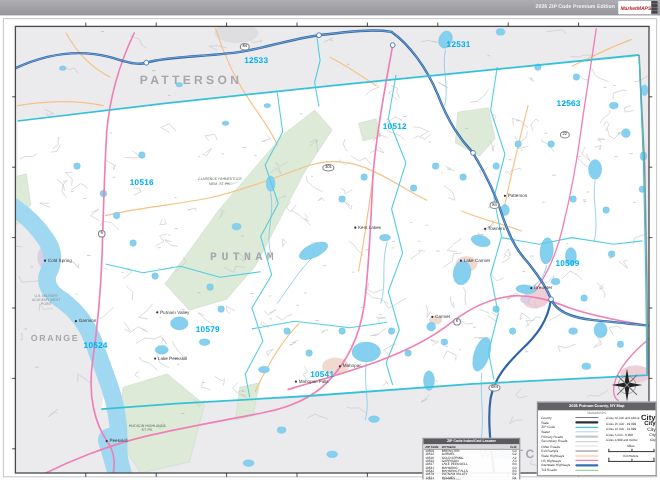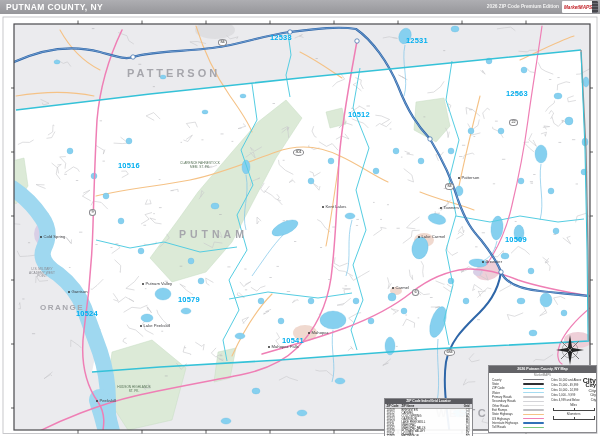--- a/index.html
+++ b/index.html
@@ -58,21 +58,20 @@
     color:#222;align-items:center;border-bottom:.3px solid #aaa;}
   .trow{display:flex;height:2.9px;font-size:2.9px;color:#222;align-items:center;}
   .c-zip{width:15px;padding-left:1.5px;}
   .c-name{width:54px;}
   .c-grid{width:14px;text-align:right;padding-right:2px;}
 </style>
 </head>
 <body>
 
 <div class="hdr">
-  <span class="hdr-title">PUTNAM COUNTY, NY</span>
   <span class="hdr-ed">2026 ZIP Code Premium Edition</span>
   <span class="logo">
     <span class="logo-brand">MarketMAPS</span>
     <span class="logo-dark"></span>
   </span>
 </div>
 
 <div id="mapwrap">
 <svg id="mapsvg" width="600" height="422" viewBox="0 14 600 422">
   <defs>
@@ -558,25 +557,25 @@
         <line x1="11" y1="280" x2="14" y2="280"></line>
         <line x1="590" y1="280" x2="593" y2="280"></line>
         <line x1="11" y1="344" x2="14" y2="344"></line>
         <line x1="590" y1="344" x2="593" y2="344"></line>
         <line x1="11" y1="408" x2="14" y2="408"></line>
         <line x1="590" y1="408" x2="593" y2="408"></line>
       </g>
 </svg>
 
 <div class="cl" style="left:127px;top:53px;font-size:11px;letter-spacing:3px;">PATTERSON</div>
-<div class="cl" style="left:179px;top:214px;font-size:10.5px;letter-spacing:4px;">PUTNAM</div>
-<div class="cl" style="left:40px;top:289px;font-size:8px;letter-spacing:1.5px;">ORANGE</div>
+<div class="cl" style="left:191px;top:214px;font-size:10.5px;letter-spacing:4px;font-family:Liberation Mono, monospace;">PUTNAM</div>
+<div class="cl" style="left:28px;top:289px;font-size:8px;letter-spacing:1.5px;">ORANGE</div>
 <div class="cl" style="left:436px;top:393px;font-size:11px;letter-spacing:2.5px;z-index:1;">WESTCHESTER</div>
 
-<div class="zl" style="left:222px;top:19px;margin-left:48px;">12533</div>
+<div class="zl" style="left:222px;top:36px;">12533</div>
 <div class="zl" style="left:406px;top:22px;">12531</div>
 <div class="zl" style="left:348px;top:96px;">10512</div>
 <div class="zl" style="left:506px;top:75px;">12563</div>
 <div class="zl" style="left:118px;top:147px;">10516</div>
 <div class="zl" style="left:178px;top:281px;">10579</div>
 <div class="zl" style="left:76px;top:295px;">10524</div>
 <div class="zl" style="left:282px;top:322px;">10541</div>
 <div class="zl" style="left:505px;top:221px;">10509</div>
 
 <div class="town" style="left:40px;top:220px;">Cold Spring</div>

